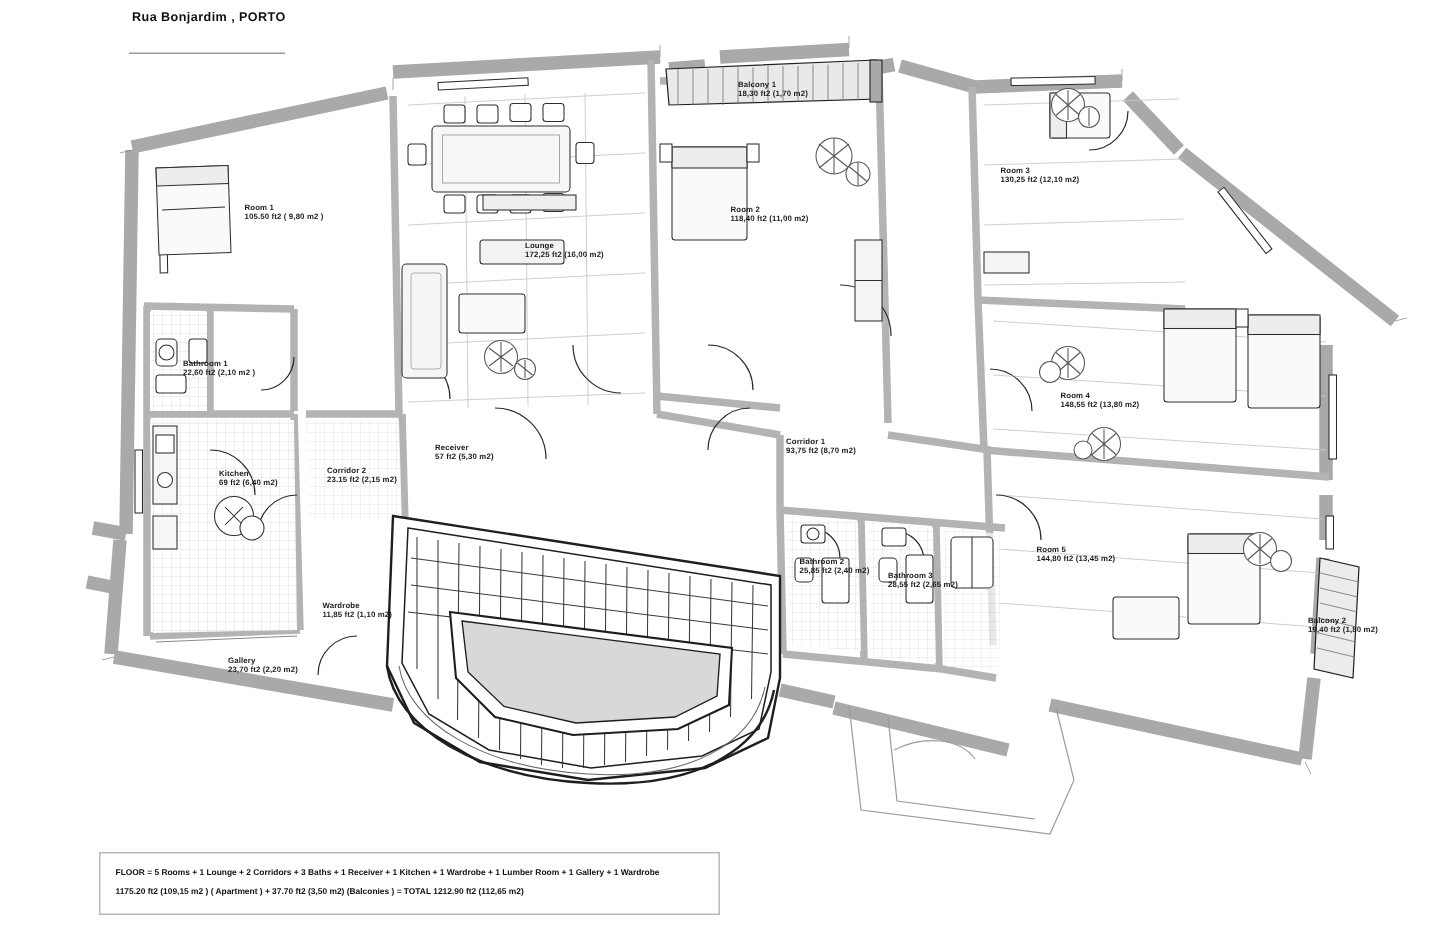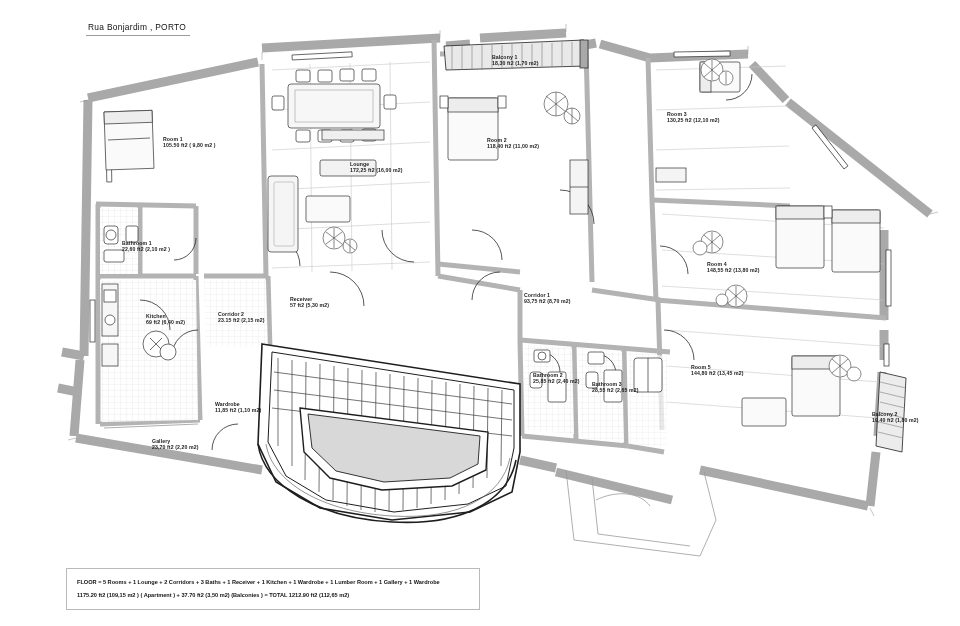--- a/index.html
+++ b/index.html
@@ -4,21 +4,21 @@
 <style>
   html,body{margin:0;padding:0;background:#ffffff;}
   body{width:960px;height:626px;overflow:hidden;
        font-family:"Liberation Sans","DejaVu Sans",sans-serif;color:#111;}
   #stage{position:relative;width:960px;height:626px;background:#ffffff;}
   svg#plan{position:absolute;left:0;top:0;width:960px;height:626px;}
   .lbl{position:absolute;font-size:5.2px;line-height:6.4px;color:#1a1a1a;
        white-space:nowrap;letter-spacing:.1px;font-weight:700;}
   .lbl .nm{display:block;}
   .lbl .ar{display:block;}
-  #title{position:absolute;left:88px;top:22px;font-size:8.4px;font-weight:400;
+  #title{position:absolute;left:88px;top:6px;font-size:8.4px;font-weight:700;
          letter-spacing:.3px;color:#111;}
   #title-rule{position:absolute;left:86px;top:35px;width:104px;height:1px;
               background:#9a9a9a;}
   #legend{position:absolute;left:66px;top:568px;width:414px;height:42px;
           border:1px solid #b9b9b9;background:#fff;box-sizing:border-box;
           padding:7px 8px 0 10px;}
   #legend .line{font-size:5.6px;font-weight:700;line-height:13px;color:#111;
                 white-space:nowrap;}
 </style>
 </head>

